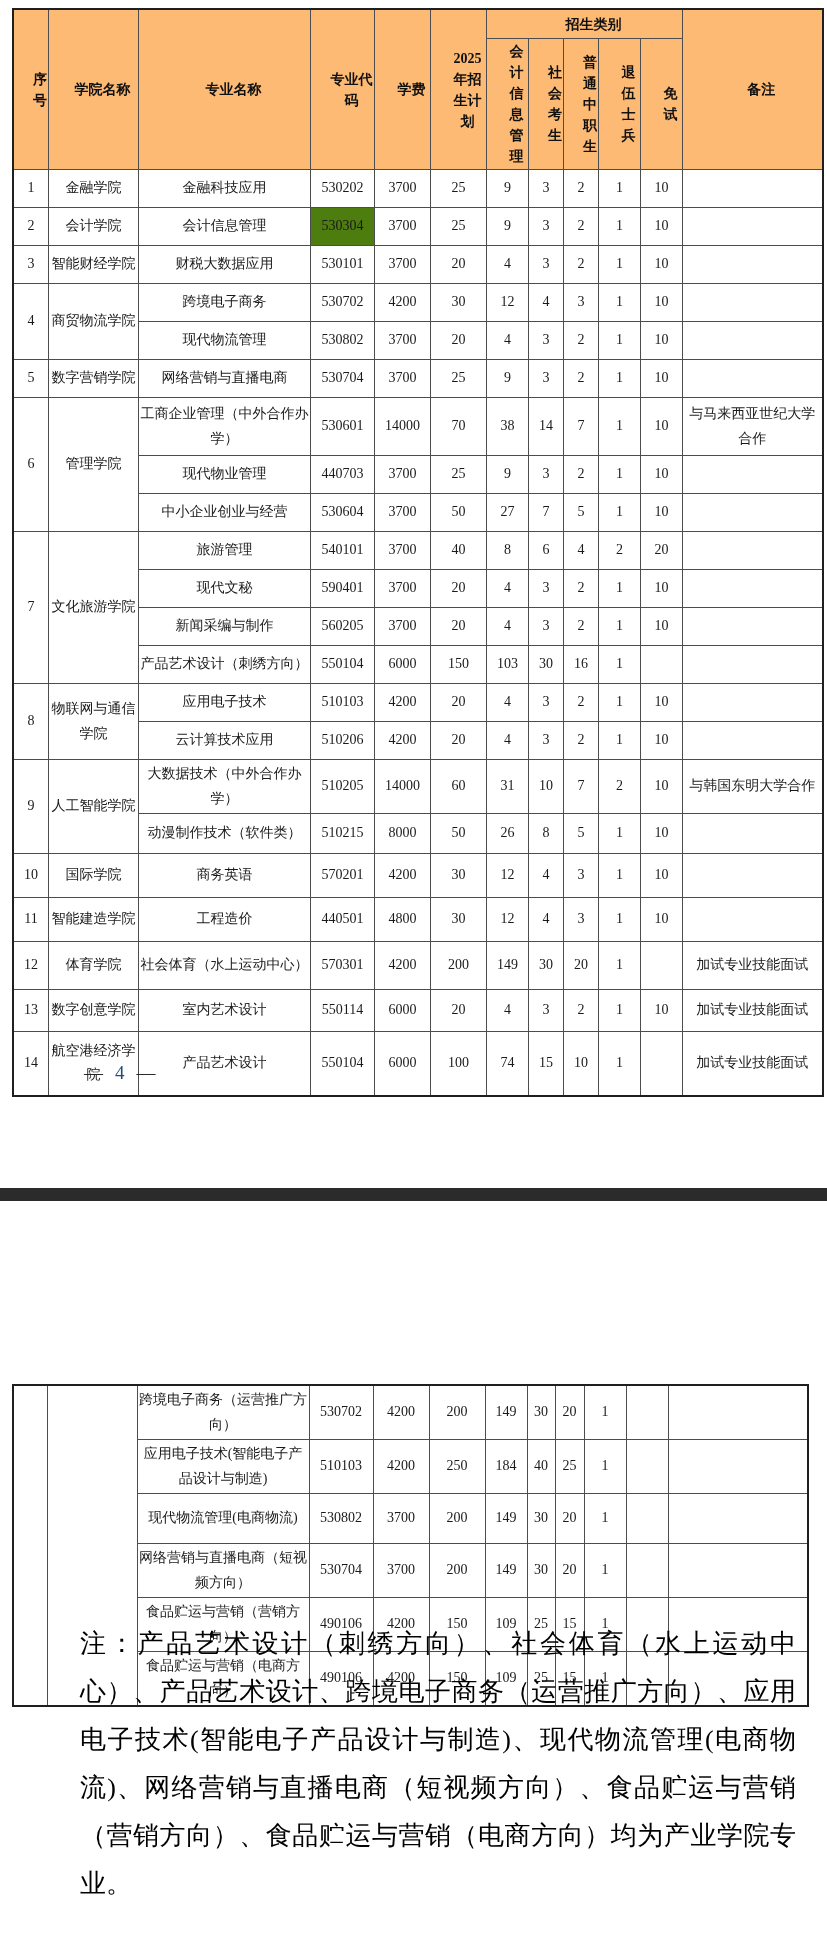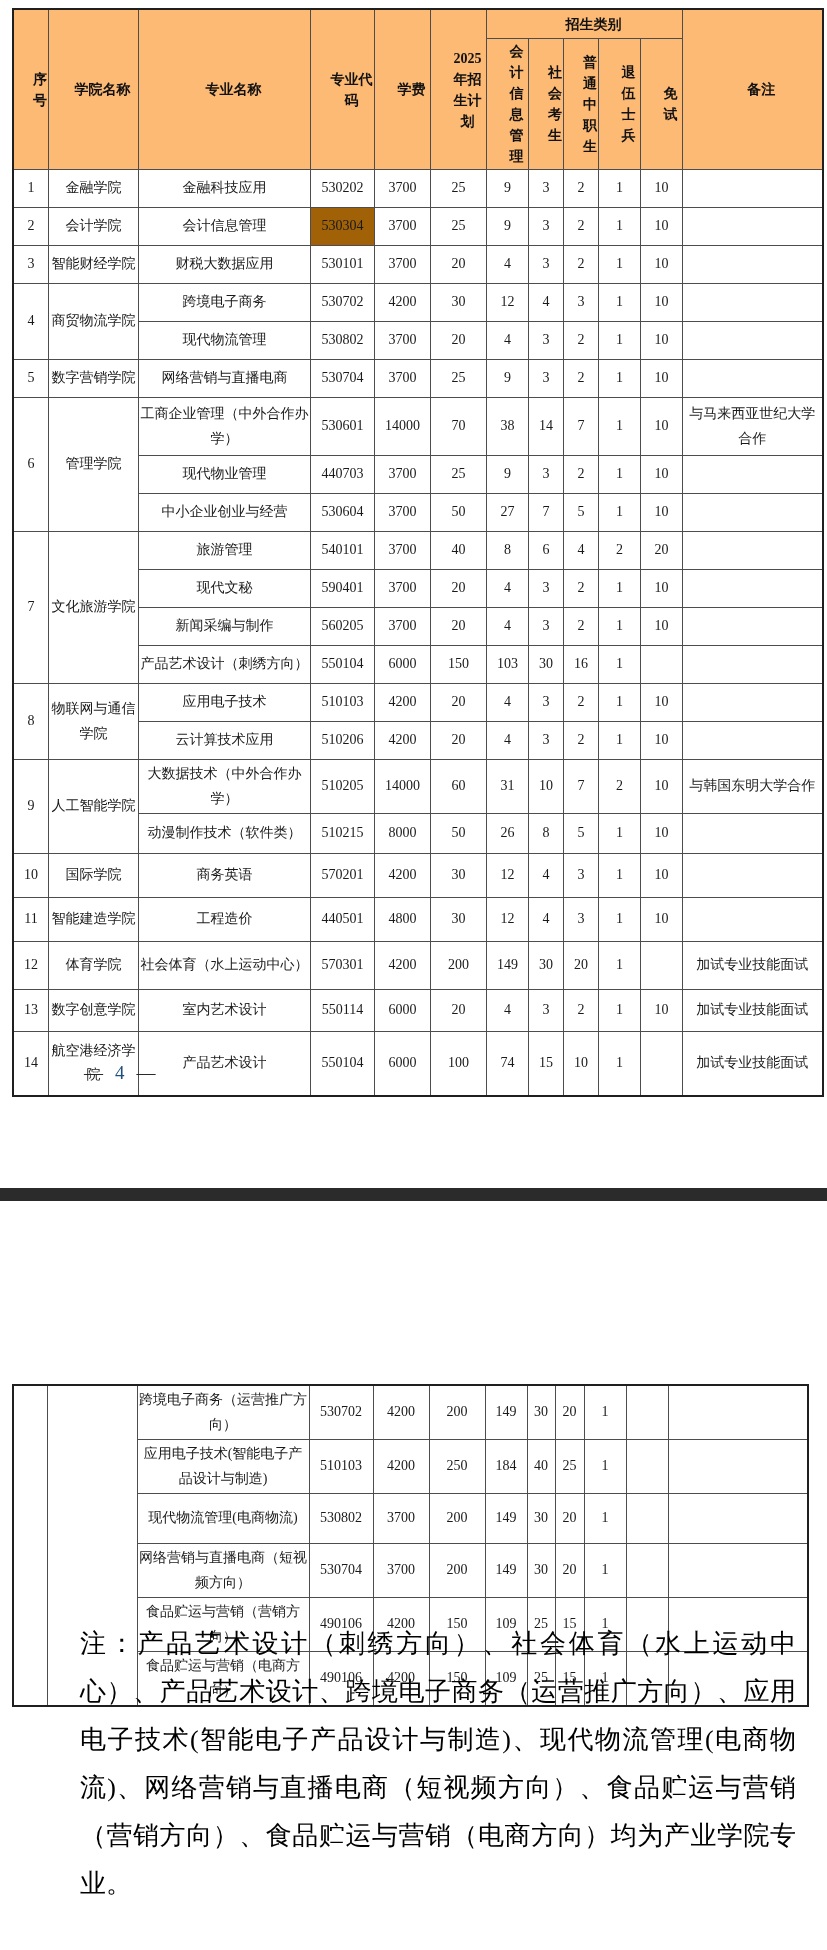--- a/index.html
+++ b/index.html
@@ -20,21 +20,21 @@
   .tbl thead th{
     background:#fdba74;
     font-family:Liberation Serif, serif;
     font-weight:bold;font-size:14px;line-height:1.5;color:#111;padding-left:19px;
   }
   .tbl thead tr.cat-row th{height:24px;}
   col.w-no{width:34px;} col.w-college{width:90px;} col.w-major{width:172px;}
   col.w-code{width:64px;} col.w-fee{width:56px;} col.w-plan{width:56px;}
   col.w-c1{width:42px;} col.w-c2{width:28px;} col.w-c3{width:29px;}
   col.w-c4{width:42px;} col.w-c5{width:42px;} col.w-note{width:140px;}
-  td.shaded{background:#a16207;}
+  td.shaded{background:#4d7c0f;}
   #table1-wrap{position:absolute;left:12px;top:8px;}
   #table2-wrap{position:absolute;left:12px;top:1384px;}
   #page-number{
     position:absolute;left:84px;top:1062px;width:160px;
     font-size:19px;letter-spacing:2px;color:#202020;text-align:left;
   }
   #page-number .num{color:#1F4E79;padding:0 10px;}
   #separator-bar{
     position:absolute;left:0;top:1188px;width:827px;height:13px;
     background:#2b2b2b;

